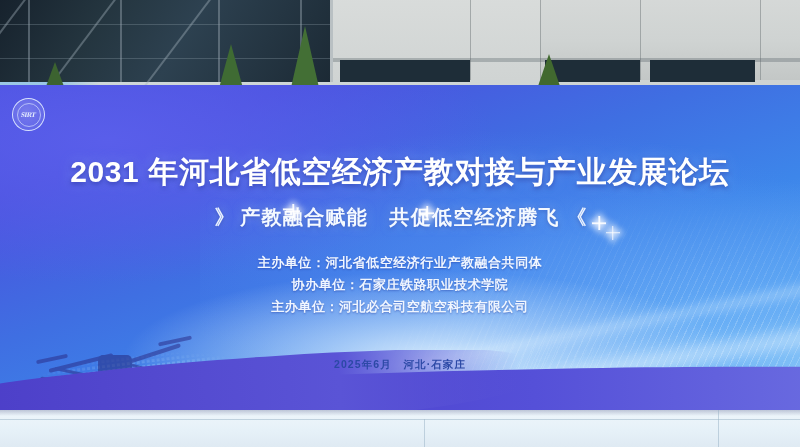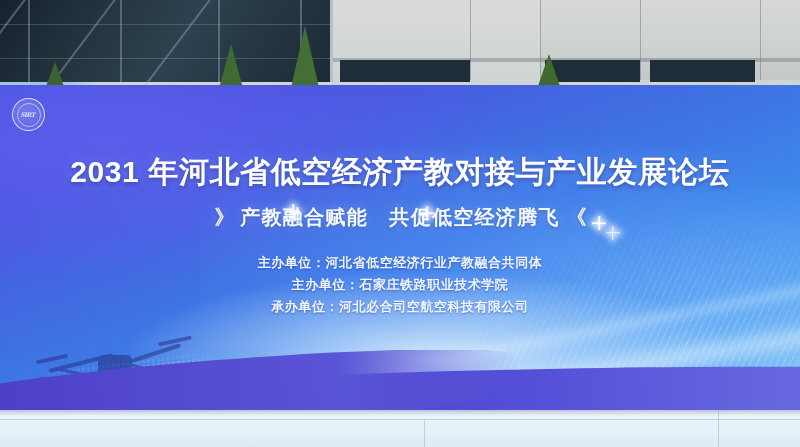--- a/index.html
+++ b/index.html
@@ -237,24 +237,25 @@
     <span>产教融合赋能　共促低空经济腾飞</span>
     <span class="chev">《</span>
   </div>
   <div class="spark" style="left:286px;top:204px"></div>
   <div class="spark" style="left:420px;top:206px"></div>
   <div class="spark" style="left:592px;top:216px"></div>
   <div class="spark" style="left:608px;top:228px;width:9px;height:9px"></div>
 
   <div class="orgs">
     <div class="org-line">主办单位：河北省低空经济行业产教融合共同体</div>
-    <div class="org-line">主办单位：石家庄铁路职业技术学院</div>
-    <div class="org-line">承办单位：河北必合司空航空科技有限公司</div>
-  </div>
-
+    <div class="org-line">协办单位：石家庄铁路职业技术学院</div>
+    <div class="org-line">主办单位：河北必合司空航空科技有限公司</div>
+  </div>
+
+  <div class="datebar">2025年6月　河北·石家庄</div>
 
   <div class="floor">
     <div class="shade"></div>
     <div class="seam" style="left:0;top:9px;width:800px;height:1px;"></div>
     <div class="seam" style="left:424px;top:9px;width:1px;height:28px;"></div>
     <div class="seam" style="left:718px;top:0px;width:1px;height:37px;"></div>
   </div>
 
 </div>
 

